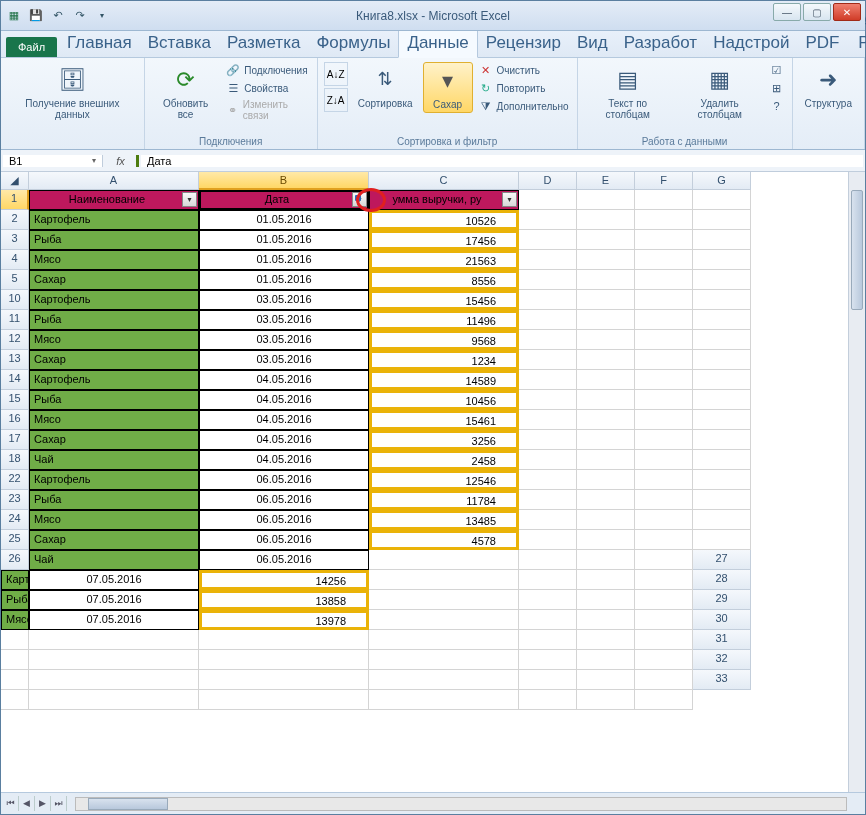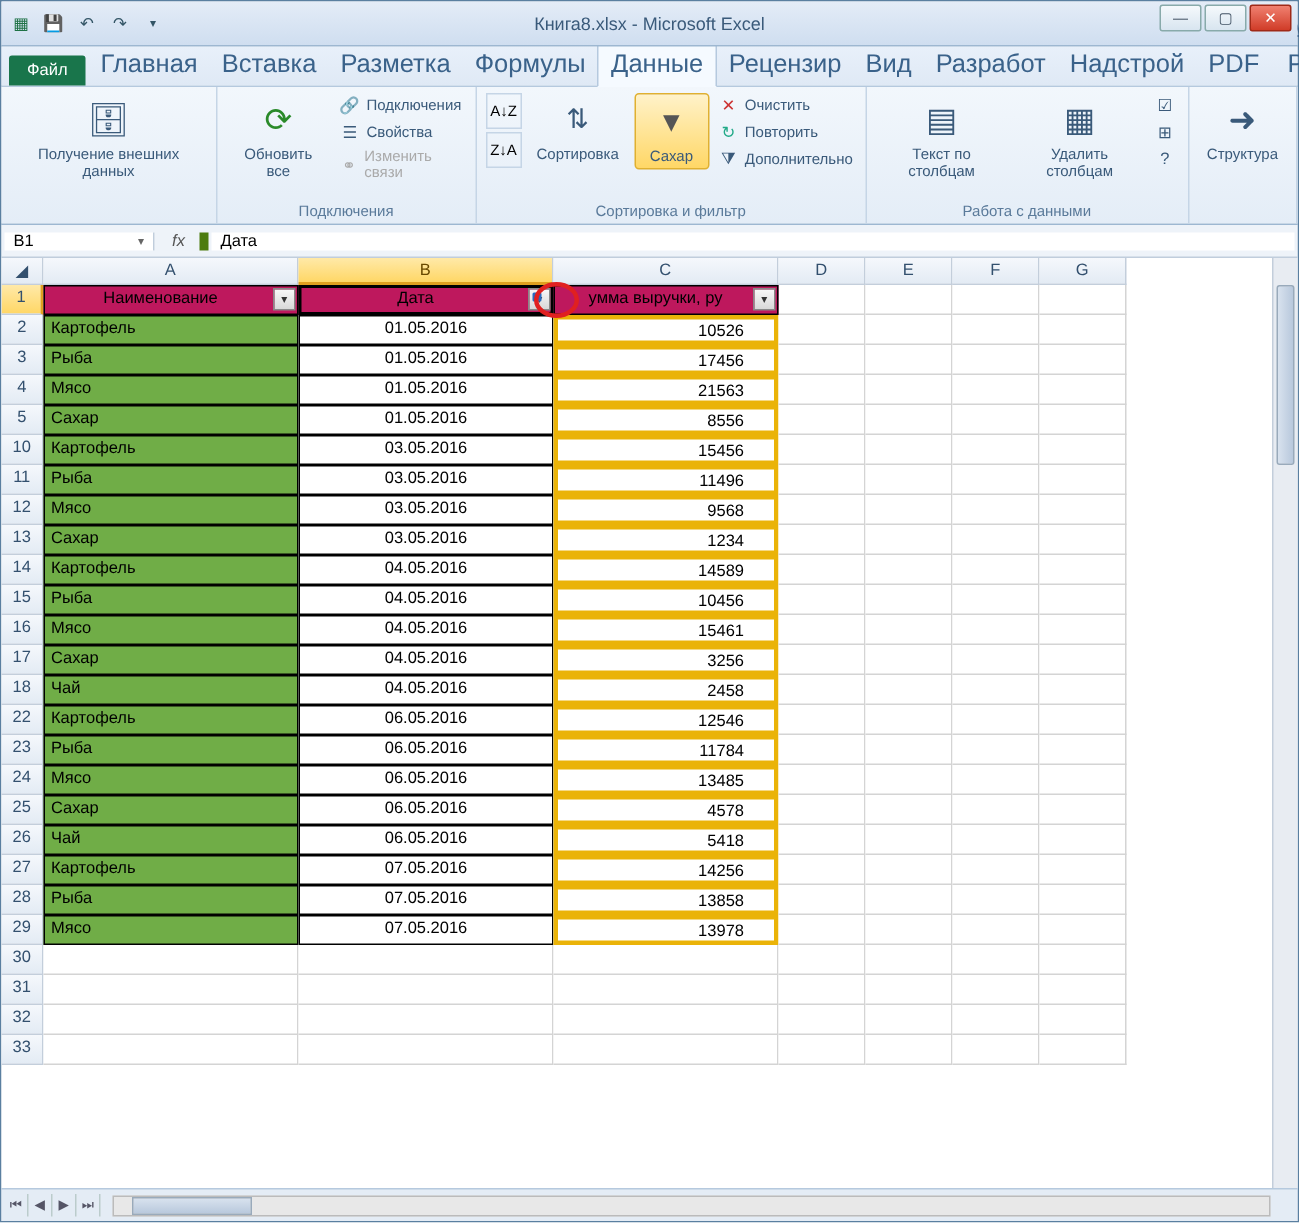--- a/index.html
+++ b/index.html
@@ -33,21 +33,21 @@
 .small-list { display: flex; flex-direction: column; gap: 2px; font-size: 10px; color: #3a5a7a; }
 .small-list div { display: flex; align-items: center; gap: 4px; padding: 1px 2px; }
 .small-ico { width: 14px; height: 14px; display: inline-flex; align-items: center; justify-content: center; font-size: 11px; }
 .filter-btn { background: linear-gradient(#fff2c9,#ffd766); border: 1px solid #e0b030; border-radius: 3px; padding: 2px 4px; }
 
 
 .formula-row { height: 22px; border-bottom: 1px solid #c0cddc; display: flex; align-items: center; background: #eef3f9; }
 .name-box { width: 100px; border-right: 1px solid #c0cddc; display: flex; align-items: center; padding: 0 6px; font-size: 11px; background: #fff; margin: 2px; }
 .name-box .dd { margin-left: auto; font-size: 8px; color: #666; }
 .fx-area { display: flex; align-items: center; flex: 1; }
-.fx-label { width: 34px; text-align: center; font-style: italic; font-size: 11px; color: #555; border-right: 6px solid #4d7c0f; }
+.fx-label { width: 34px; text-align: center; font-style: italic; font-size: 11px; color: #555; border-right: 3px solid #4d7c0f; }
 .formula-input { flex: 1; padding: 0 6px; font-size: 11px; background: #fff; margin: 2px; display: flex; align-items: center; }
 
 
 .grid-area { flex: 1; overflow: hidden; position: relative; background: #fff; }
 .sheet { display: grid; grid-template-columns: 28px 170px 170px 150px 58px 58px 58px 58px; font-size: 11px; color: #000; }
 .colhdr, .rowhdr, .corner { background: linear-gradient(#f5f8fc,#e3ebf4); border-right: 1px solid #c3cedb; border-bottom: 1px solid #c3cedb; text-align: center; padding: 2px 0; color: #33506e; font-size: 11px; }
 .colhdr.sel { background: linear-gradient(#ffe9a8,#ffd766); border-bottom: 2px solid #e0a020; color: #6a4a00; }
 .rowhdr.sel { background: linear-gradient(#ffe9a8,#ffd766); border-right: 2px solid #e0a020; }
 .cell { border-right: 1px solid #d4d4d4; border-bottom: 1px solid #d4d4d4; padding: 2px 4px; height: 20px; background: #fff; overflow: hidden; white-space: nowrap; }
 .hdr-cell { background: #be185d; font-weight: normal; text-align: center; border: 1px solid #000; position: relative; padding-right: 18px; }
@@ -375,21 +375,20 @@
         <div class="cell green-cell">Сахар</div>
         <div class="cell data-cell">06.05.2016</div>
         <div class="cell num-cell">4578</div>
         <div class="cell empty"></div>
         <div class="cell empty"></div>
         <div class="cell empty"></div>
         <div class="cell empty"></div>
         <div class="rowhdr">26</div>
         <div class="cell green-cell">Чай</div>
         <div class="cell data-cell">06.05.2016</div>
-        <div class="cell num-cell">5418</div>
         <div class="cell empty"></div>
         <div class="cell empty"></div>
         <div class="cell empty"></div>
         <div class="cell empty"></div>
         <div class="rowhdr">27</div>
         <div class="cell green-cell">Картофель</div>
         <div class="cell data-cell">07.05.2016</div>
         <div class="cell num-cell">14256</div>
         <div class="cell empty"></div>
         <div class="cell empty"></div>

